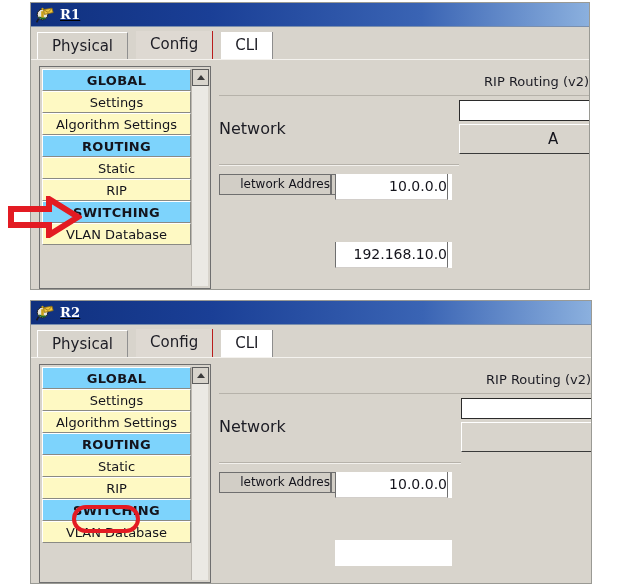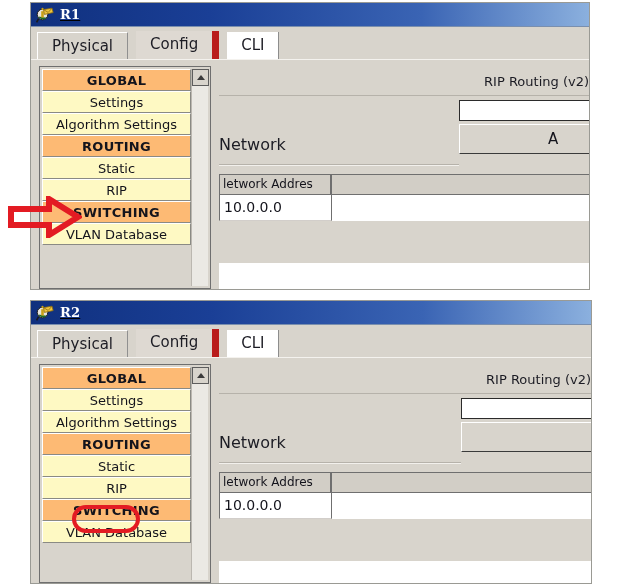--- a/index.html
+++ b/index.html
@@ -71,21 +71,21 @@
     background: #d8d4cc;
     border: 1px solid #ffffff;
     border-bottom: none;
     border-right-color: #909090;
     margin-right: 8px;
     position: relative;
   }
   .tab.selected {
     background: #ded9d2;
     border: none;
-    border-right: 7px solid #b91c1c;
+    border-right: 1px solid #b91c1c;
     height: 28px;
     padding-bottom: 6px;
   }
   .tab.bare {
     border: none;
     border-right: 1px solid #8d8d8d;
     background: #ffffff;
   }
 
   .body-area {
@@ -121,21 +121,21 @@
     font-size: 13px;
     color: #14141c;
     box-sizing: border-box;
     border: 1px solid #ffffff;
     border-right-color: #8a8a84;
     border-bottom-color: #8a8a84;
     white-space: nowrap;
     overflow: hidden;
   }
   .navitem.header {
-    background: #fdba74;
+    background: #7dd3fc;
     font-weight: bold;
     letter-spacing: 0.3px;
   }
   .navitem.leaf {
     background: #fef9c3;
   }
 
   
   .navscroll {
     width: 17px;
@@ -174,21 +174,21 @@
   .panel-title {
     font-size: 13px;
     color: #1c1c24;
     text-align: right;
     padding: 8px 0 6px 0;
     border-bottom: 1px solid #b6b2aa;
     margin-right: 0;
   }
   .field-row {
     display: flex;
-    align-items: flex-end;
+    align-items: center;
     margin-top: 4px;
   }
   .field-label {
     font-size: 16px;
     color: #1c1c24;
     flex: 1 1 auto;
     padding-top: 2px;
   }
   .field-right {
     width: 130px;
@@ -225,21 +225,22 @@
     height: 1px;
     background: #b6b2aa;
     border-bottom: 1px solid #f2f0ec;
     margin: 10px 130px 0 0;
   }
 
   
   .table {
     margin-top: 8px;
     display: flex;
-    flex-direction: column;
+    flex-direction: row;
+    text-align: right;
   }
   .table-head {
     display: flex;
     height: 21px;
   }
   .th {
     background: #d2cec6;
     border: 1px solid #6f6f6f;
     border-right-width: 2px;
     box-sizing: border-box;
@@ -374,20 +375,21 @@
         <div class="table-head">
           <div class="th">letwork Addres</div>
           <div class="th filler"></div>
         </div>
         <div class="table-body">
           <div class="trow">
             <div class="td">10.0.0.0</div>
             <div class="td filler"></div>
           </div>
           <div class="trow">
+            <div class="td">192.168.10.0</div>
             <div class="td filler"></div>
           </div>
         </div>
       </div>
     </div>
   </div>
 </div>
 
 <div class="window win2">
 

